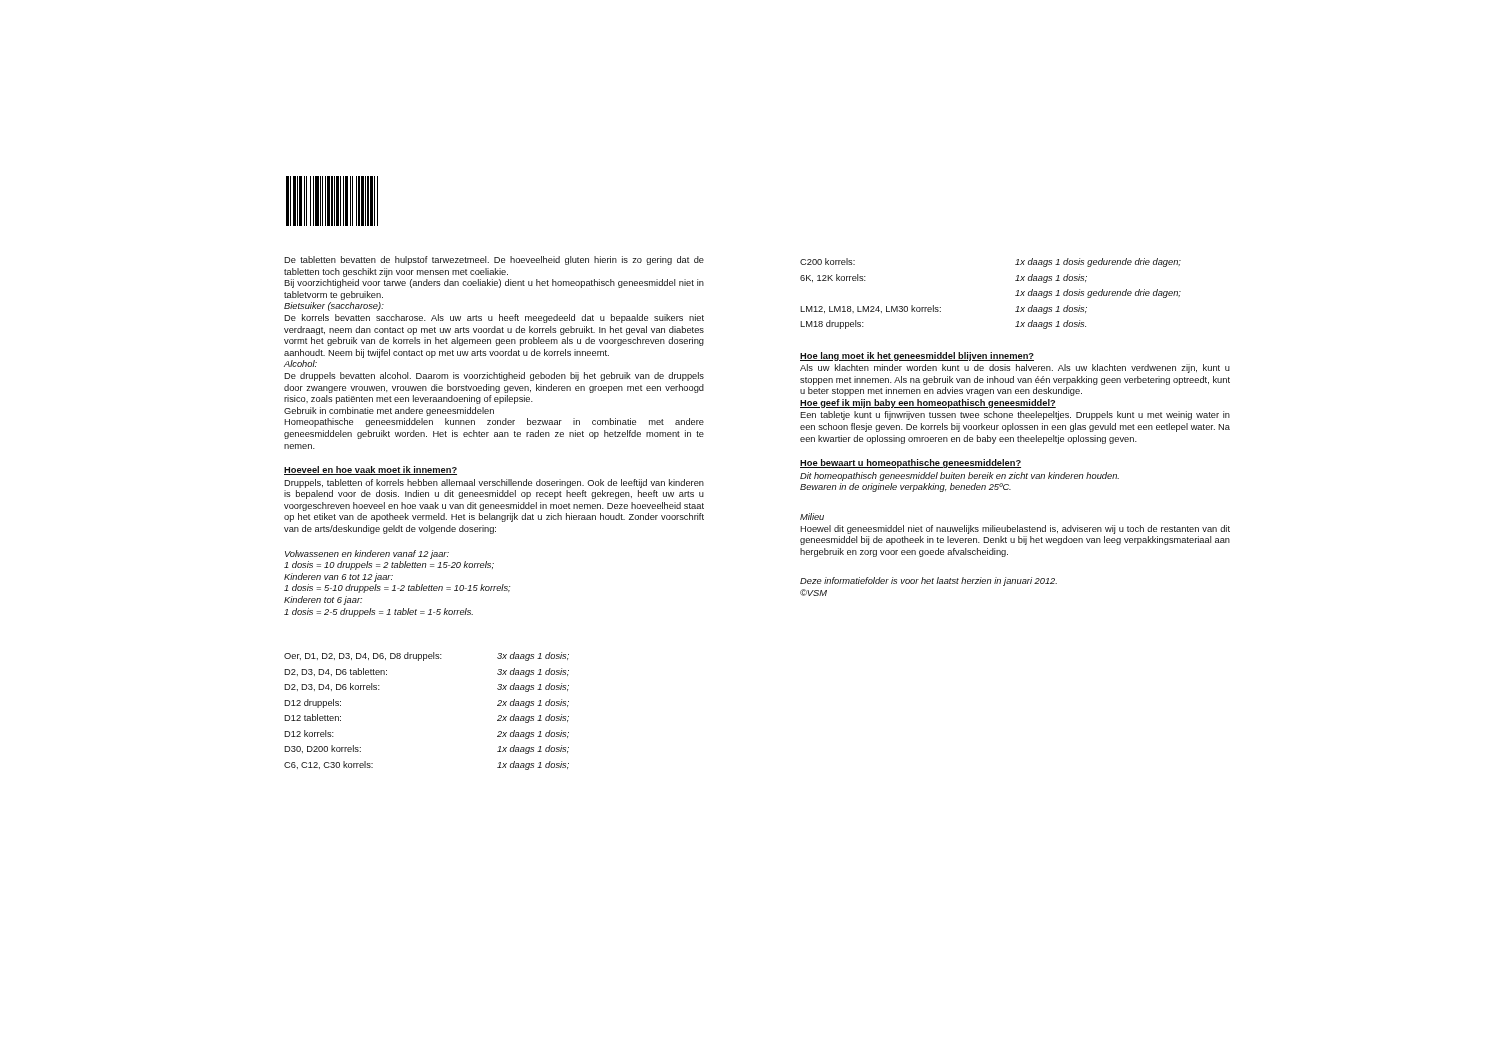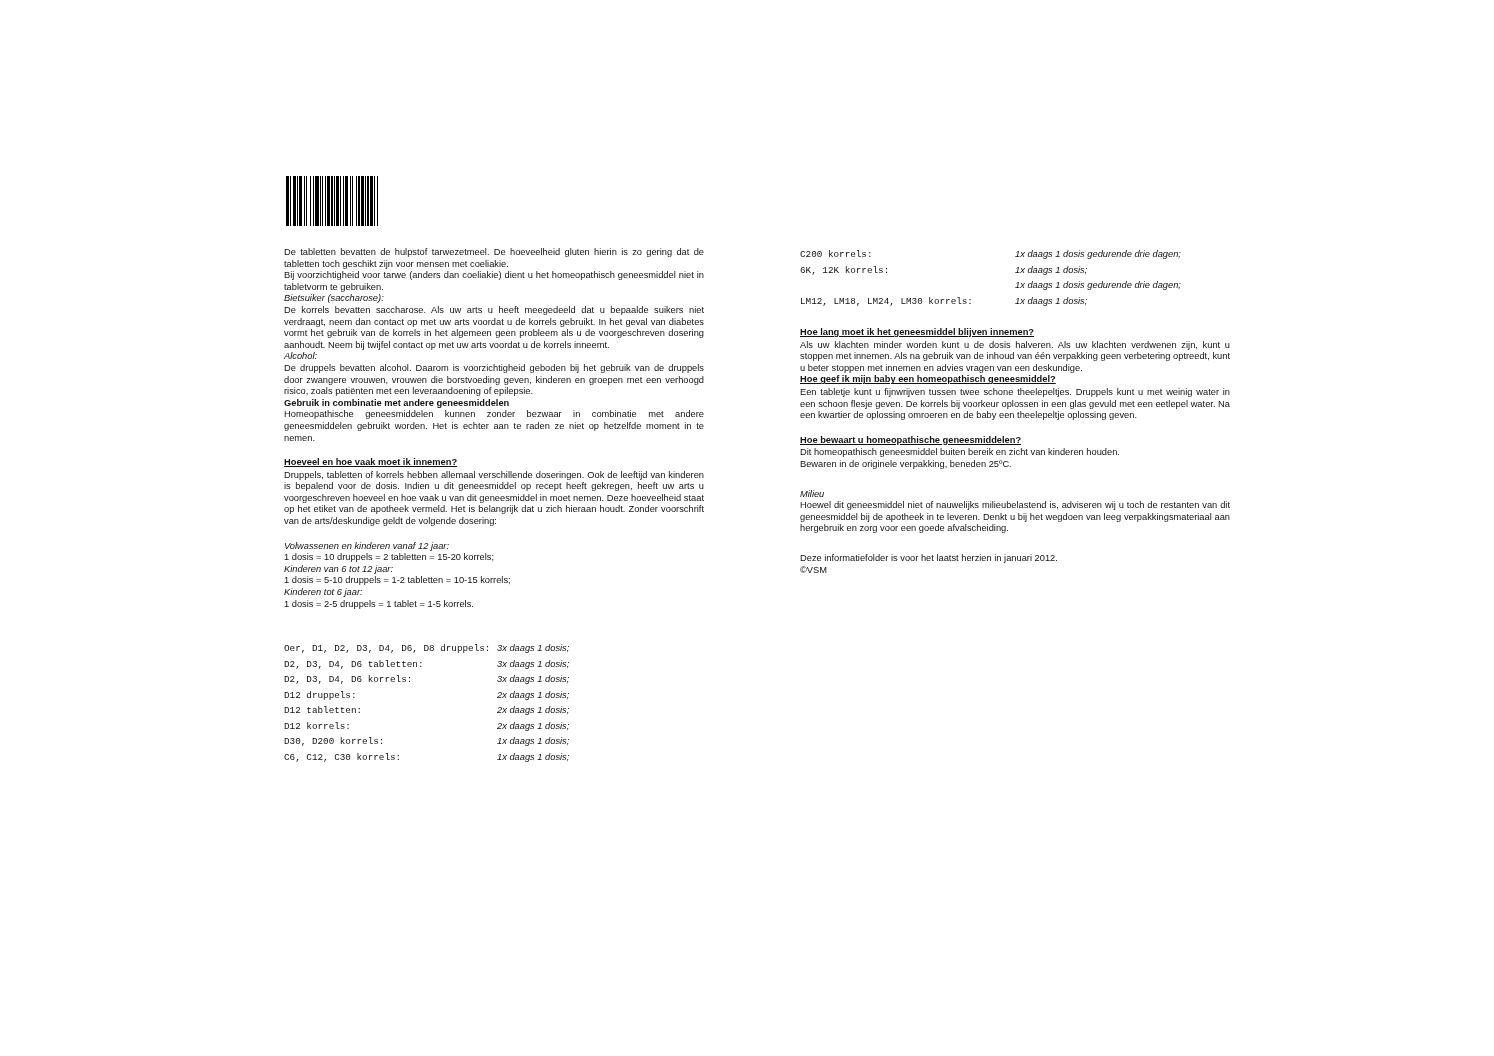--- a/index.html
+++ b/index.html
@@ -36,20 +36,21 @@
     background: #000;
     height: 100%;
   }
   
   .col {
     position: absolute;
     font-size: 9.3px;
     line-height: 11.6px;
     text-align: justify;
     color: #111;
+    margin-top: 8px;
   }
   .col-left {
     left: 284px;
     top: 247px;
     width: 420px;
   }
   .col-right {
     left: 800px;
     top: 247px;
     width: 430px;
@@ -69,46 +70,45 @@
     width: 100%;
   }
   .dose-row {
     display: flex;
     line-height: 15.5px;
   }
   .dose-row .dose-label {
     width: 213px;
     flex: 0 0 213px;
     text-align: left;
-    font-family: Liberation Mono, monospace;
   }
   .dose-row .dose-value {
     flex: 1 1 auto;
     text-align: left;
     font-style: italic;
   }
   .dose-row-right .dose-label {
     width: 215px;
     flex: 0 0 215px;
   }
   .hdr {
     font-weight: bold;
     text-decoration: underline;
     display: block;
     margin-bottom: 1px;
   }
   .hdr-plain {
-    font-weight: bold;
+    font-weight: normal;
     display: block;
   }
   .sub-it {
     font-style: italic;
     display: block;
   }
-  .line { display: block; text-align: left; }
+  .line { display: block; text-align: left; font-style: italic; }
 </style>
 </head>
 <body>
 
 <div class="page">
 
   <div class="barcode" id="barcode">
       <div class="bar" style="width:3px;background:#000"></div>
       <div class="bar" style="width:1px;background:transparent"></div>
       <div class="bar" style="width:1px;background:#000"></div>
@@ -243,20 +243,24 @@
           <span class="dose-value">1x daags 1 dosis;</span>
         </div>
         <div class="dose-row dose-row-right">
           <span class="dose-label"></span>
           <span class="dose-value">1x daags 1 dosis gedurende drie dagen;</span>
         </div>
         <div class="dose-row dose-row-right">
           <span class="dose-label">LM12, LM18, LM24, LM30 korrels:</span>
           <span class="dose-value">1x daags 1 dosis;</span>
         </div>
+        <div class="dose-row dose-row-right">
+          <span class="dose-label">LM18 druppels:</span>
+          <span class="dose-value">1x daags 1 dosis.</span>
+        </div>
       </div>
 
     <div class="spacer-lg"></div>
     <span class="hdr">Hoe lang moet ik het geneesmiddel blijven innemen?</span>
     <p class="para">Als uw klachten minder worden kunt u de dosis halveren. Als uw klachten verdwenen zijn, kunt u stoppen met innemen. Als na gebruik van de inhoud van één verpakking geen verbetering optreedt, kunt u beter stoppen met innemen en advies vragen van een deskundige.</p>
 
     <span class="hdr">Hoe geef ik mijn baby een homeopathisch geneesmiddel?</span>
     <p class="para">Een tabletje kunt u fijnwrijven tussen twee schone theelepeltjes. Druppels kunt u met weinig water in een schoon flesje geven. De korrels bij voorkeur oplossen in een glas gevuld met een eetlepel water. Na een kwartier de oplossing omroeren en de baby een theelepeltje oplossing geven.</p>
 
     <div class="spacer-md"></div>

